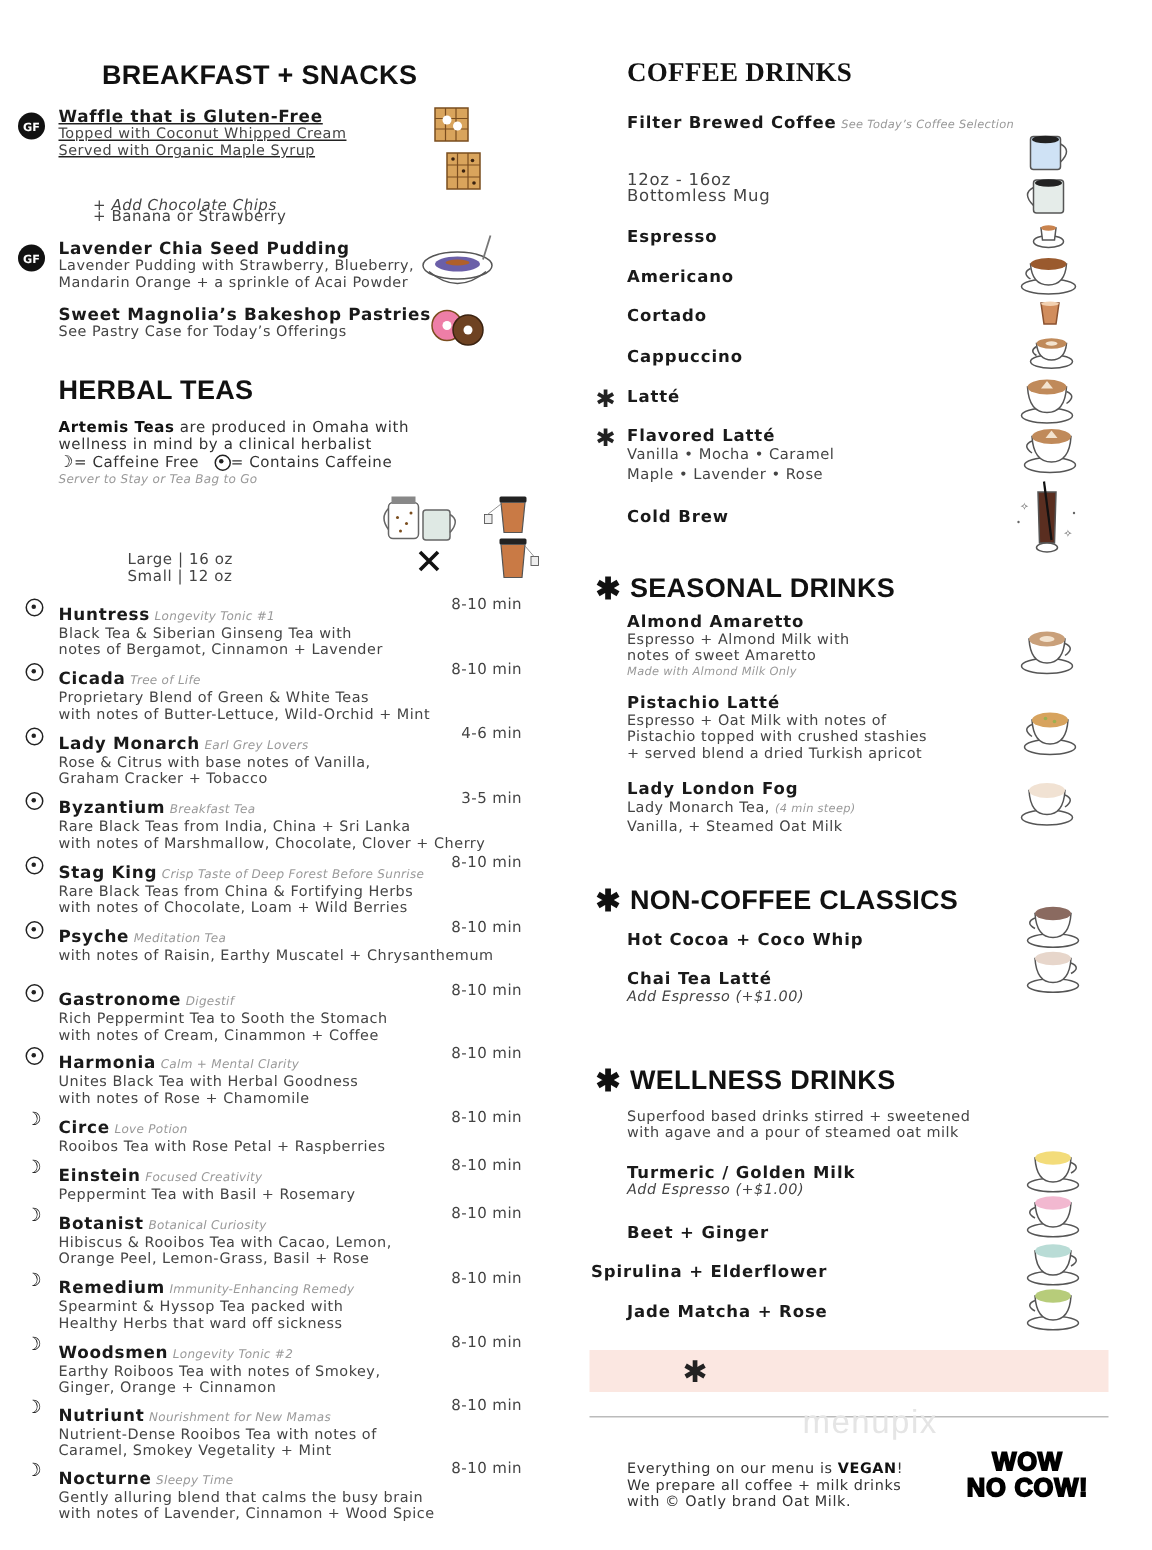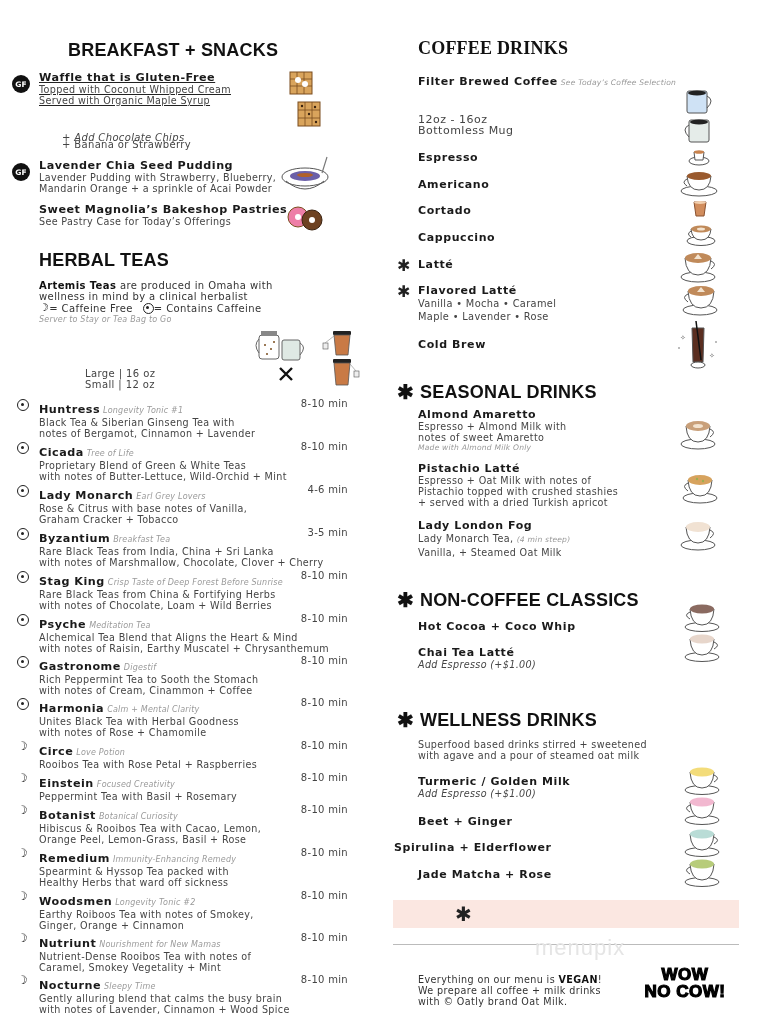--- a/index.html
+++ b/index.html
@@ -192,21 +192,20 @@
     <div class="bullet-icon sun" style="top:1px;"></div>
     <div class="body"><span class="name">Stag King</span><span class="sub">Crisp Taste of Deep Forest Before Sunrise</span>
       <div class="desc">Rare Black Teas from China &amp; Fortifying Herbs</div>
       <div class="desc">with notes of Chocolate, Loam + Wild Berries</div></div>
     <div class="time">8-10 min</div>
   </div>
 
   <div class="tea" style="top:613px;">
     <div class="bullet-icon sun" style="top:1px;"></div>
     <div class="body"><span class="name">Psyche</span><span class="sub">Meditation Tea</span>
-      <div class="desc">Alchemical Tea Blend that Aligns the Heart &amp; Mind</div>
       <div class="desc">with notes of Raisin, Earthy Muscatel + Chrysanthemum</div></div>
     <div class="time">8-10 min</div>
   </div>
 
   <div class="tea" style="top:655px;">
     <div class="bullet-icon sun" style="top:1px;"></div>
     <div class="body"><span class="name">Gastronome</span><span class="sub">Digestif</span>
       <div class="desc">Rich Peppermint Tea to Sooth the Stomach</div>
       <div class="desc">with notes of Cream, Cinammon + Coffee</div></div>
     <div class="time">8-10 min</div>
@@ -358,21 +357,21 @@
 <div class="abs" style="left:418px; top:408px;">
   <div class="coffee-name">Almond Amaretto</div>
   <div class="desc">Espresso + Almond Milk with</div>
   <div class="desc">notes of sweet Amaretto</div>
   <div class="italic-note">Made with Almond Milk Only</div>
 </div>
 <div class="abs" style="left:418px; top:462px;">
   <div class="coffee-name">Pistachio Latté</div>
   <div class="desc">Espresso + Oat Milk with notes of</div>
   <div class="desc">Pistachio topped with crushed stashies</div>
-  <div class="desc">+ served with a dried Turkish apricot</div>
+  <div class="desc">+ served blend a dried Turkish apricot</div>
 </div>
 <div class="abs" style="left:418px; top:519px;">
   <div class="coffee-name">Lady London Fog</div>
   <div class="desc" style="line-height:13px;"><span>Lady Monarch Tea, </span><span class="italic-note">(4 min steep)</span></div>
   <div class="desc" style="line-height:13px;">Vanilla, + Steamed Oat Milk</div>
 </div>
 
 <svg class="cup" style="left:680px; top:418px;" width="40" height="34" viewBox="0 0 40 34">
   <ellipse cx="18" cy="26" rx="17" ry="5" fill="#fff" stroke="#555"></ellipse>
     <path d="M6 8 Q7 24 18 24 Q29 24 30 8 Z" fill="#fff" stroke="#555"></path>

